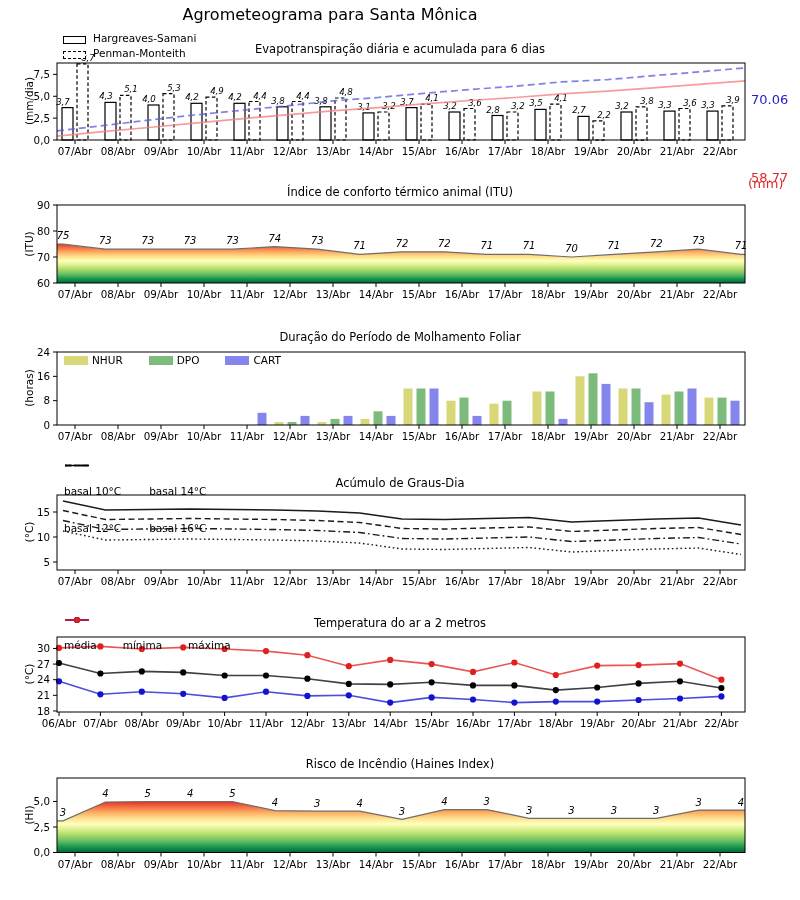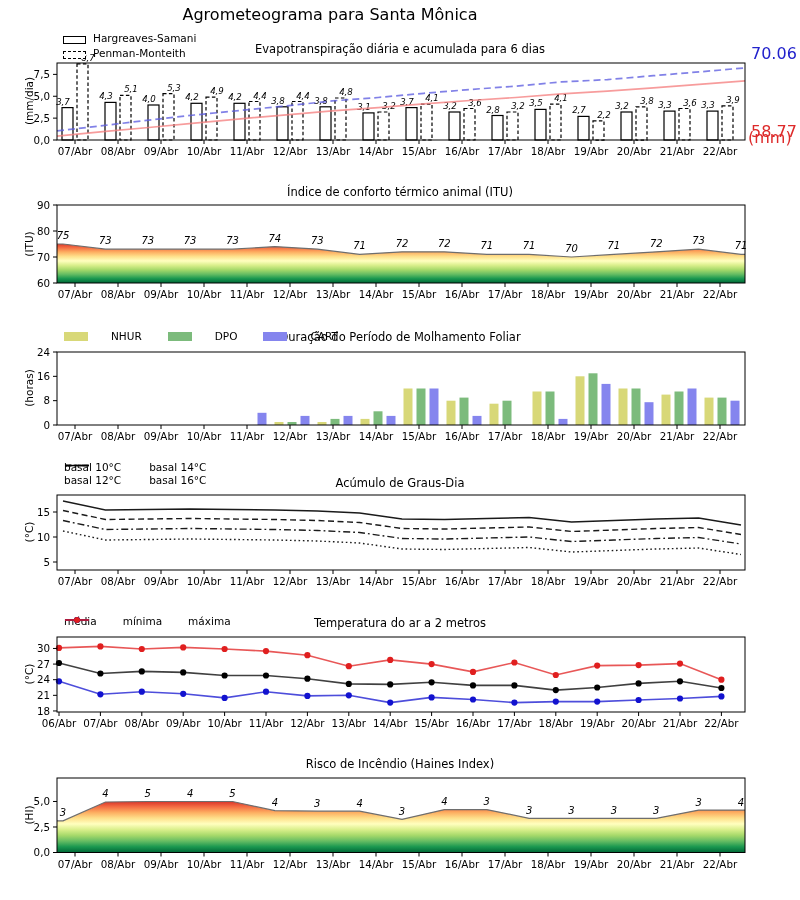--- a/index.html
+++ b/index.html
@@ -3,26 +3,26 @@
 <meta charset="utf-8">
 <style>
   html,body{margin:0;padding:0;background:#fff;}
   .fig{position:relative;width:800px;height:900px;background:#fff;color:#000;
        font-family:"DejaVu Sans","Liberation Sans",sans-serif;overflow:hidden;}
   .fig svg{position:absolute;left:0;top:0;font-family:"DejaVu Sans","Liberation Sans",sans-serif;}
   .abs{position:absolute;}
   .ttl{top:5px;left:0;width:660px;text-align:center;font-size:16px;}
   .sub{left:0;width:800px;text-align:center;font-size:11.5px;}
   .ylab{font-size:10.5px;white-space:nowrap;transform:translate(-50%,-50%) rotate(-90deg);}
-  .ann{font-size:16px;white-space:nowrap;}
+  .ann{font-size:13px;white-space:nowrap;margin-top:48px;}
   .blue{color:#2222cc;}
   .red{color:#dd2a2a;}
   .legend{font-size:10.5px;}
   .lrow{display:flex;align-items:flex-end;gap:7px;height:15px;}
-  .litem{display:flex;align-items:center;gap:23px;white-space:nowrap;}
+  .litem{display:flex;align-items:center;gap:4px;white-space:nowrap;margin-top:24px;}
   .sw{width:23px;height:8px;border:1.2px solid #000;box-sizing:border-box;background:#fff;}
   .sw.dash{border-style:dashed;}
   .csw{width:24px;height:9px;}
   .csw.nhur{background:#d8d878;}
   .csw.dpo{background:#7cbb7c;}
   .csw.cart{background:#8585ee;}
   .leg3{display:flex;gap:26px;align-items:center;}
   .leg4{display:grid;grid-template-columns:auto auto;column-gap:28px;row-gap:1px;}
   .leg5{display:flex;gap:26px;align-items:center;}
 </style>

